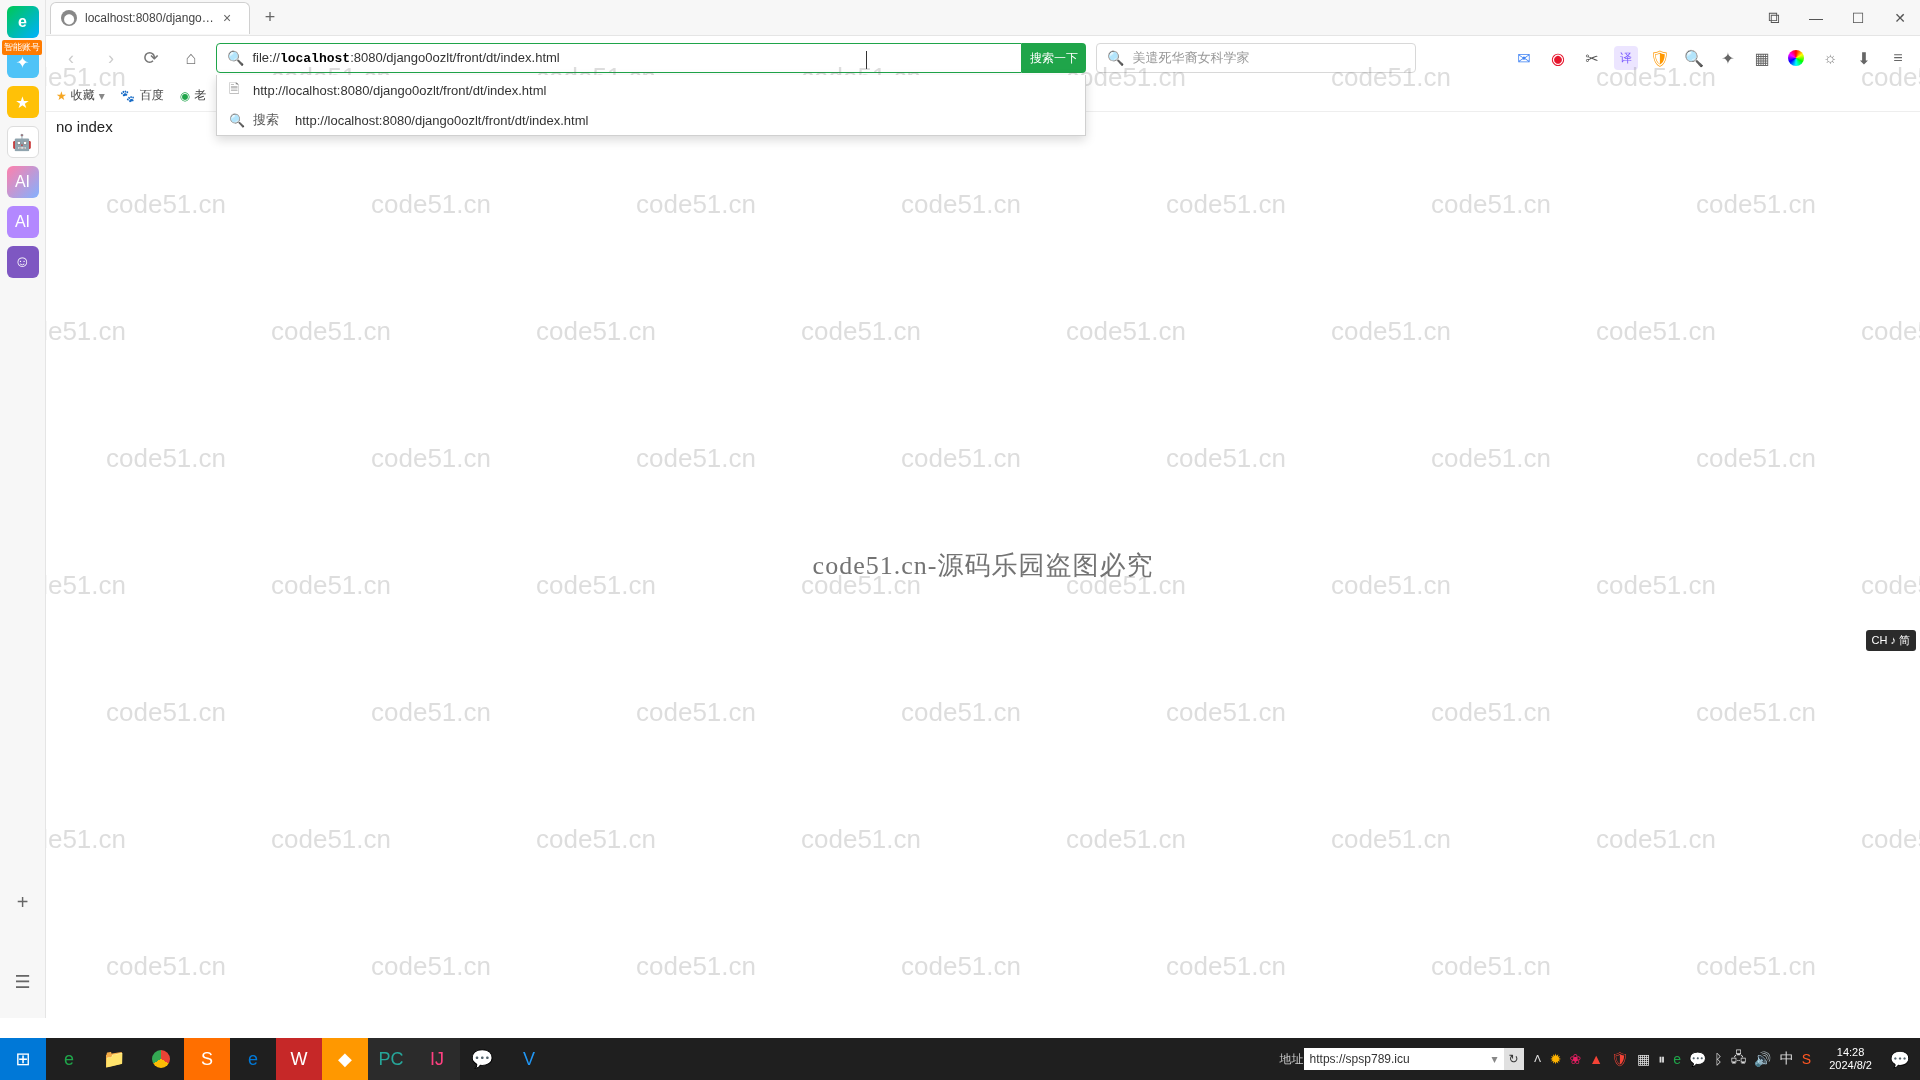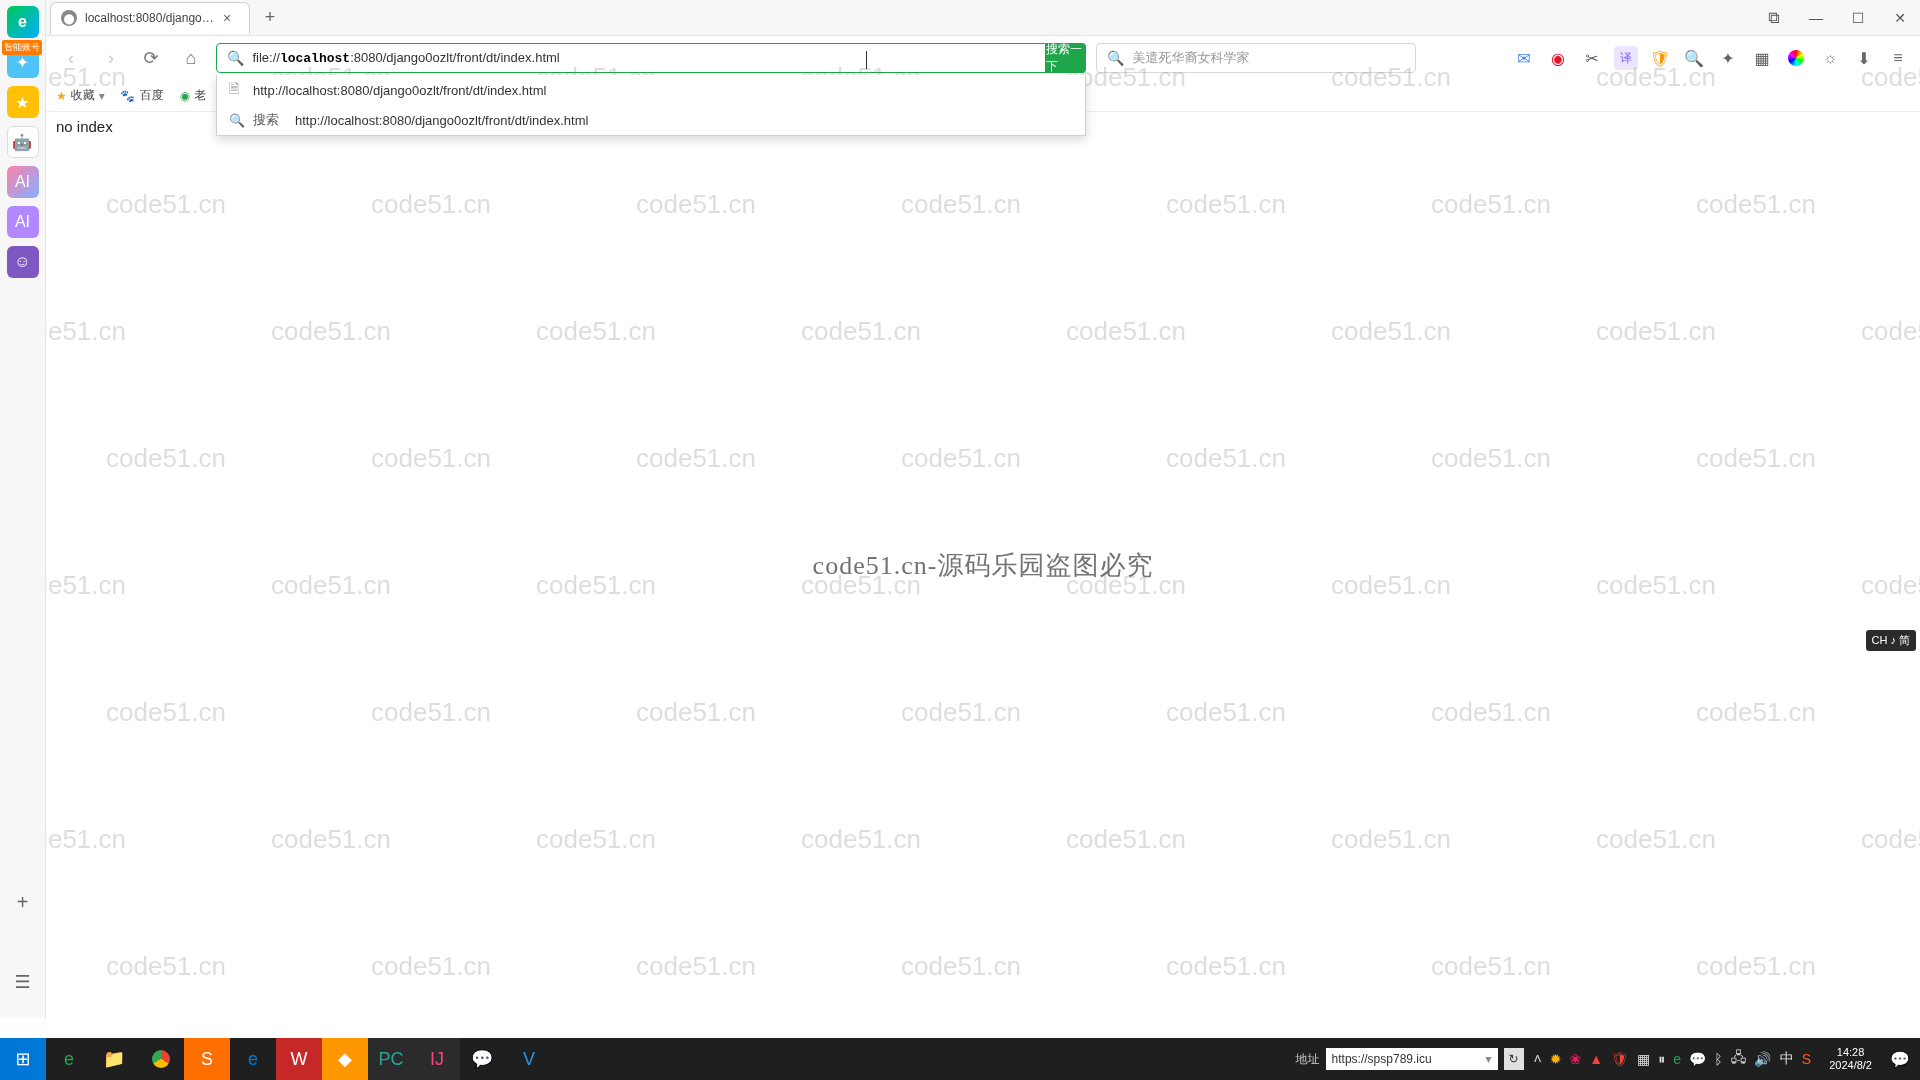--- a/index.html
+++ b/index.html
@@ -18,21 +18,21 @@
 
 
 .navrow { height: 44px; display: flex; align-items: center; padding: 0 10px 0 56px; gap: 10px; }
 .nav-icon { width: 30px; height: 30px; display: flex; align-items: center; justify-content: center; font-size: 18px; color: #777; cursor: pointer; }
 .nav-icon.disabled { color: #ccc; }
 .addr-wrap { position: relative; flex: 0 0 870px; display: flex; }
 .addr { flex: 1; height: 30px; border: 1px solid #1fa54a; border-radius: 4px 0 0 4px; display: flex; align-items: center; padding: 0 10px; gap: 8px; background: #fff; }
 .addr .search-ic { color: #888; font-size: 14px; }
 .addr .url-text { font-size: 13px; color: #333; flex: 1; }
 .addr .url-text b { font-weight: 600; color: #000; font-family: Liberation Mono, monospace; }
-.search-btn { height: 30px; width: 40px; background: #1fa54a; color: #fff; font-size: 12px; border-radius: 0 4px 4px 0; display: flex; align-items: center; justify-content: center; cursor: pointer; }
+.search-btn { height: 30px; width: 64px; background: #1fa54a; color: #fff; font-size: 12px; border-radius: 0 4px 4px 0; display: flex; align-items: center; justify-content: center; cursor: pointer; }
 .text-cursor { position: absolute; left: 650px; top: 8px; width: 1px; height: 18px; background: #333; }
 
 
 .ac-dropdown { position: absolute; left: 0; top: 32px; width: 870px; background: #fff; border: 1px solid #d0d0d0; border-top: none; box-shadow: 0 4px 10px rgba(0,0,0,0.15); z-index: 100; }
 .ac-item { height: 30px; display: flex; align-items: center; padding: 0 12px; gap: 10px; font-size: 13px; color: #333; cursor: pointer; }
 .ac-item .ac-ic { color: #888; font-size: 13px; width: 14px; }
 .ac-item .ac-prefix { color: #555; margin-right: 6px; }
 
 .side-search { height: 30px; flex: 0 0 320px; border: 1px solid #d8d8d8; border-radius: 4px; display: flex; align-items: center; padding: 0 10px; gap: 8px; }
 .side-search .search-ic { color: #999; font-size: 14px; }
@@ -59,23 +59,23 @@
 .watermark { position: absolute; font-size: 26px; color: rgba(100,100,100,0.22); white-space: nowrap; pointer-events: none; }
 .center-red { position: absolute; left: 50%; top: 50%; transform: translate(-50%,-50%); font-size: 26px; color: #737373; font-family: "SimSun","STSong",serif; letter-spacing: 1px; white-space: nowrap; }
 
 
 .ime-badge { position: absolute; right: 4px; top: 630px; background: #2b2b2b; color: #fff; font-size: 11px; padding: 3px 6px; border-radius: 3px; display: flex; align-items: center; gap: 4px; }
 
 
 .taskbar { position: absolute; left: 0; right: 0; bottom: 0; height: 42px; background: #1f1f1f; display: flex; align-items: center; }
 .tb-left { display: flex; align-items: center; height: 100%; }
 .tb-ic { width: 46px; height: 42px; display: flex; align-items: center; justify-content: center; font-size: 18px; color: #fff; cursor: pointer; }
-.tb-addr { margin-left: auto; display: flex; align-items: center; gap: 6px; color: #ddd; font-size: 12px; }
+.tb-addr { margin-left: auto; display: flex; align-items: center; gap: 0; color: #ddd; font-size: 12px; }
 .tb-addr-label { color: #ccc; }
-.tb-addr-box { width: 172px; height: 22px; background: #fff; color: #333; display: flex; align-items: center; padding: 0 6px; font-size: 12px; }
+.tb-addr-box { width: 200px; height: 22px; background: #fff; color: #333; display: flex; align-items: center; padding: 0 6px; font-size: 12px; }
 .tb-addr-go { width: 20px; height: 22px; background: #e0e0e0; display: flex; align-items: center; justify-content: center; color: #333; font-size: 12px; }
 .tb-tray { display: flex; align-items: center; gap: 8px; padding: 0 10px; }
 .tb-tray .tr-ic { font-size: 14px; color: #ddd; cursor: pointer; }
 .tb-clock { color: #fff; font-size: 11px; text-align: center; line-height: 1.2; padding: 0 8px; }
 .tb-notif { width: 40px; height: 42px; display: flex; align-items: center; justify-content: center; color: #fff; font-size: 16px; }
 </style>
 </head>
 <body>
 
 <div class="leftbar">

